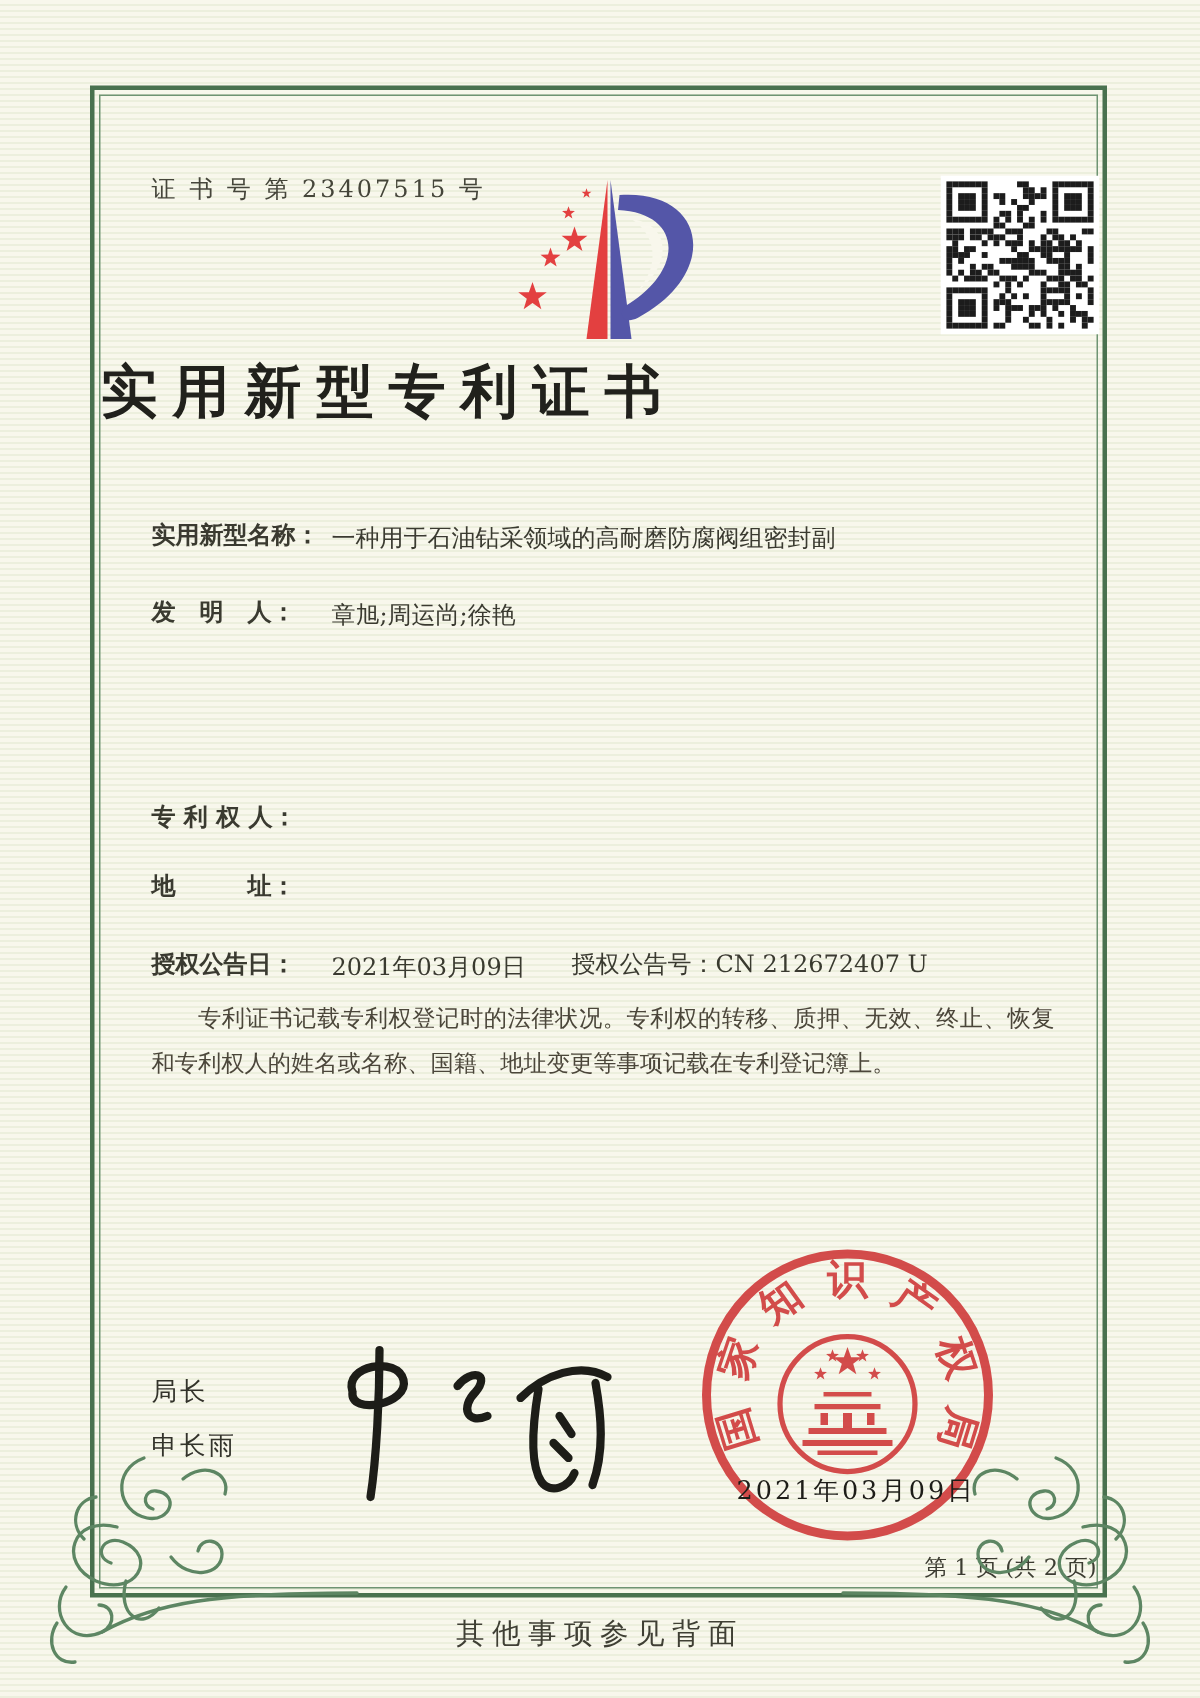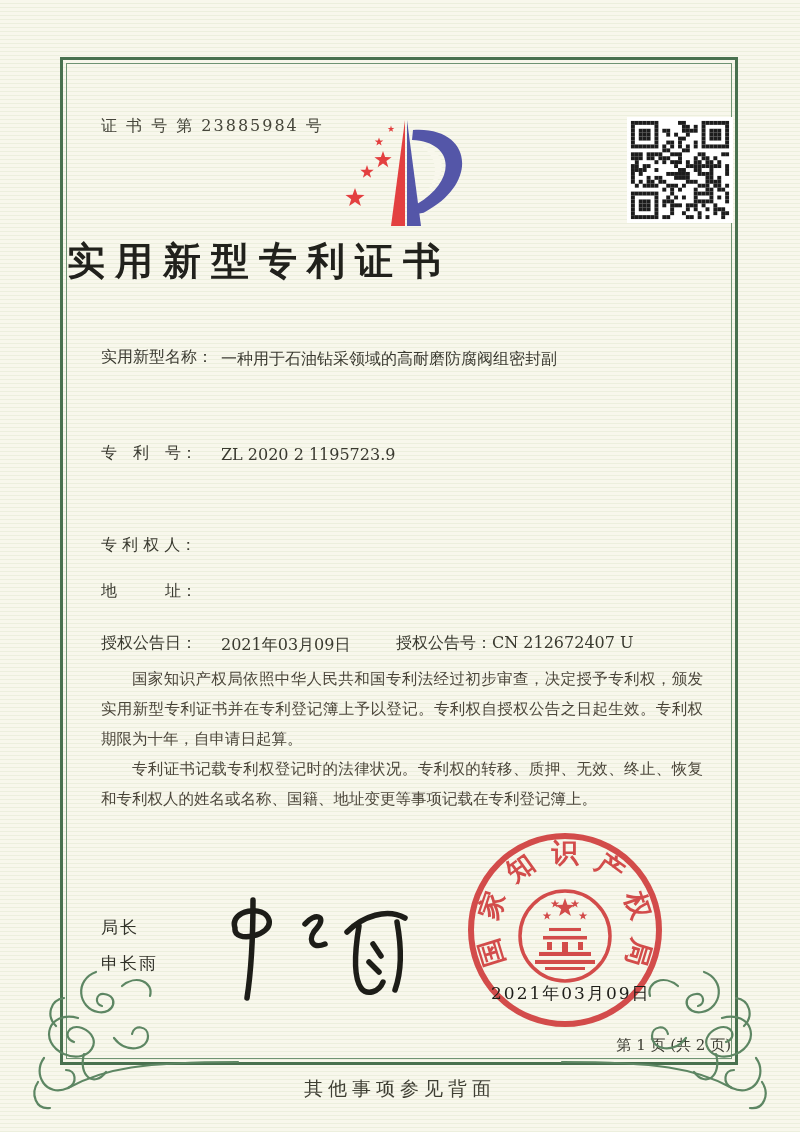--- a/index.html
+++ b/index.html
@@ -15,24 +15,24 @@
   }
   .frame::before{
     content:"";position:absolute;inset:-7px;border:3px solid #49714f;pointer-events:none;
   }
   .cert-no{position:absolute;left:34px;top:52px;font-size:16px;letter-spacing:2px;color:#45453a;white-space:pre;}
   .logo{position:absolute;left:266px;top:52px;width:146px;height:116px;}
   .qr{position:absolute;left:560px;top:53px;width:106px;height:106px;}
   .title{position:absolute;left:0;top:172px;width:100%;text-align:left;
     font-size:38px;font-weight:bold;letter-spacing:10px;color:#21211c;white-space:pre;}
   .row{position:absolute;left:34px;right:28px;display:flex;font-size:16px;color:#3a3a30;}
-  .lbl{flex:0 0 120px;white-space:pre;}
+  .lbl{flex:0 0 120px;white-space:pre;font-weight:bold;}
   .val{white-space:pre-wrap;max-width:478px;line-height:24px;text-align:right;}
   .r0{top:283px}.r1{top:334px}.r2{top:379px}.r3{top:425px}.r4{top:471px}.r5{top:517px}.r6{top:569px}
-  .pair2{position:absolute;left:295px;top:0;display:flex;white-space:pre;text-align:right;}
+  .pair2{position:absolute;left:280px;top:0;display:flex;white-space:pre;text-align:right;}
   .paras{position:absolute;left:34px;right:28px;top:600px;font-size:15.5px;line-height:30px;color:#4b463a;}
   .paras p{margin:0;text-indent:2em;text-align:justify;}
   .officer{position:absolute;left:34px;font-size:17px;color:#33332b;
     font-family:"DejaVu Sans","Liberation Sans",sans-serif;letter-spacing:2px;}
   .officer.t1{top:852px}.officer.t2{top:888px}
   .sig{position:absolute;left:148px;top:828px;width:220px;height:115px;}
   .seal{position:absolute;left:392px;top:760px;width:212px;height:212px;opacity:.9;}
   .seal-date{position:absolute;left:424px;top:918px;font-size:17px;color:#1d1d18;letter-spacing:2px;z-index:3;white-space:pre;}
   .page-num{position:absolute;left:0;top:972px;width:100%;text-align:right;font-size:15px;color:#3c3c32;white-space:pre;}
   .back-note{position:absolute;left:0;top:1076px;width:100%;text-align:center;
@@ -68,21 +68,21 @@
       <path d="M58,88 C52,110 68,122 80,106"></path>
       <path d="M88,72 C100,88 122,84 122,70 C122,60 108,58 106,68"></path>
       <path d="M96,20 C110,8 128,16 124,30"></path>
       <path d="M30,60 C20,50 24,34 38,32"></path>
       <path d="M12,116 C4,128 10,144 24,142"></path>
     </g>
   </svg>
 
   <div class="frame">
 
-    <div class="cert-no">证 书 号 第 23885984 号</div>
+    <div class="cert-no">证 书 号 第 23407515 号</div>
 
     <svg class="logo" viewBox="0 0 146 116">
       <g id="logo-stars" fill="#e34040">
           <polygon points="22.0,72.0 24.4,78.8 31.5,78.9 25.8,83.2 27.9,90.1 22.0,86.0 16.1,90.1 18.2,83.2 12.5,78.9 19.6,78.8"></polygon>
           <polygon points="34.0,49.0 35.6,53.7 40.7,53.8 36.7,56.9 38.1,61.7 34.0,58.8 29.9,61.7 31.3,56.9 27.3,53.8 32.4,53.7"></polygon>
           <polygon points="50.0,35.0 52.1,41.1 58.6,41.2 53.4,45.1 55.3,51.3 50.0,47.6 44.7,51.3 46.6,45.1 41.4,41.2 47.9,41.1"></polygon>
           <polygon points="46.0,21.5 47.1,24.5 50.3,24.6 47.7,26.6 48.6,29.6 46.0,27.8 43.4,29.6 44.3,26.6 41.7,24.6 44.9,24.5"></polygon>
           <polygon points="58.0,9.5 58.8,11.9 61.3,11.9 59.3,13.4 60.1,15.8 58.0,14.4 55.9,15.8 56.7,13.4 54.7,11.9 57.2,11.9"></polygon>
         </g>
       <polygon points="72,4 58,110 72,110" fill="#e34040"></polygon>
@@ -401,38 +401,37 @@
           <rect x="96" y="100" width="4" height="4"></rect>
         </g>
     </svg>
 
     <div class="title">实用新型专利证书</div>
 
     <div class="row r0">
       <span class="lbl">实用新型名称：</span>
       <span class="val">一种用于石油钻采领域的高耐磨防腐阀组密封副</span>
     </div>
-    <div class="row r2">
-      <span class="lbl">专　利　号：</span>
-      <span class="val">ZL 2020 2 1195723.9</span>
+    <div class="row r1">
+      <span class="lbl">发　明　人：</span>
+      <span class="val">章旭;周运尚;徐艳</span>
     </div>
     <div class="row r4">
       <span class="lbl">专 利 权 人：</span>
     </div>
     <div class="row r5">
       <span class="lbl">地　　　址：</span>
     </div>
     <div class="row r6">
       <span class="lbl">授权公告日：</span>
       <span class="val">2021年03月09日</span>
       <span class="pair2"><span>授权公告号：</span><span>CN 212672407 U</span></span>
     </div>
 
     <div class="paras">
-      <p>国家知识产权局依照中华人民共和国专利法经过初步审查，决定授予专利权，颁发实用新型专利证书并在专利登记簿上予以登记。专利权自授权公告之日起生效。专利权期限为十年，自申请日起算。</p>
       <p>专利证书记载专利权登记时的法律状况。专利权的转移、质押、无效、终止、恢复和专利权人的姓名或名称、国籍、地址变更等事项记载在专利登记簿上。</p>
     </div>
 
     <div class="officer t1">局长</div>
     <div class="officer t2">申长雨</div>
 
     <svg class="sig" viewBox="0 0 220 115">
       <g stroke="#1d1d18" fill="none" stroke-width="5.5" stroke-linecap="round">
         <path d="M20,36 C14,18 50,12 54,28 C58,44 18,52 20,36 Z"></path>
         <path d="M38,8 C38,40 36,80 32,106"></path>

